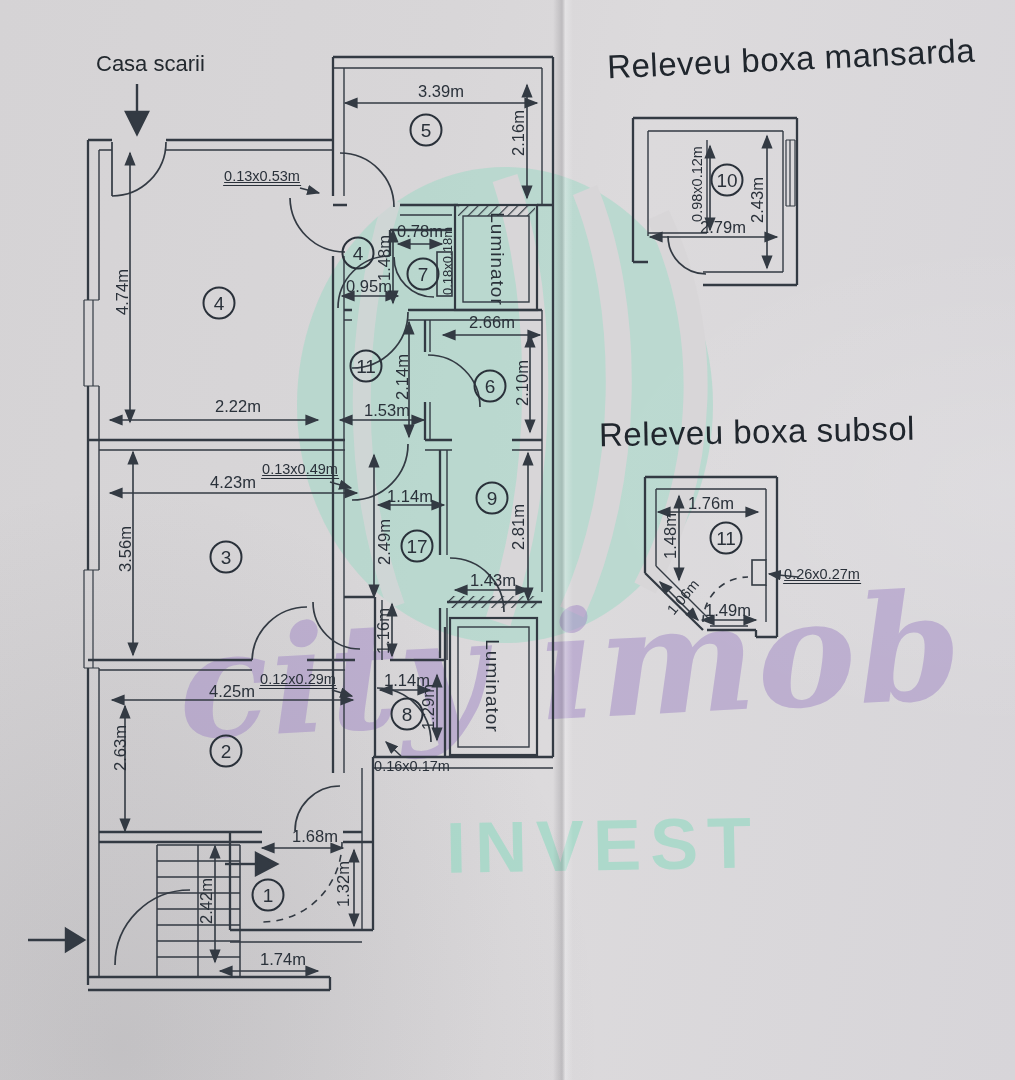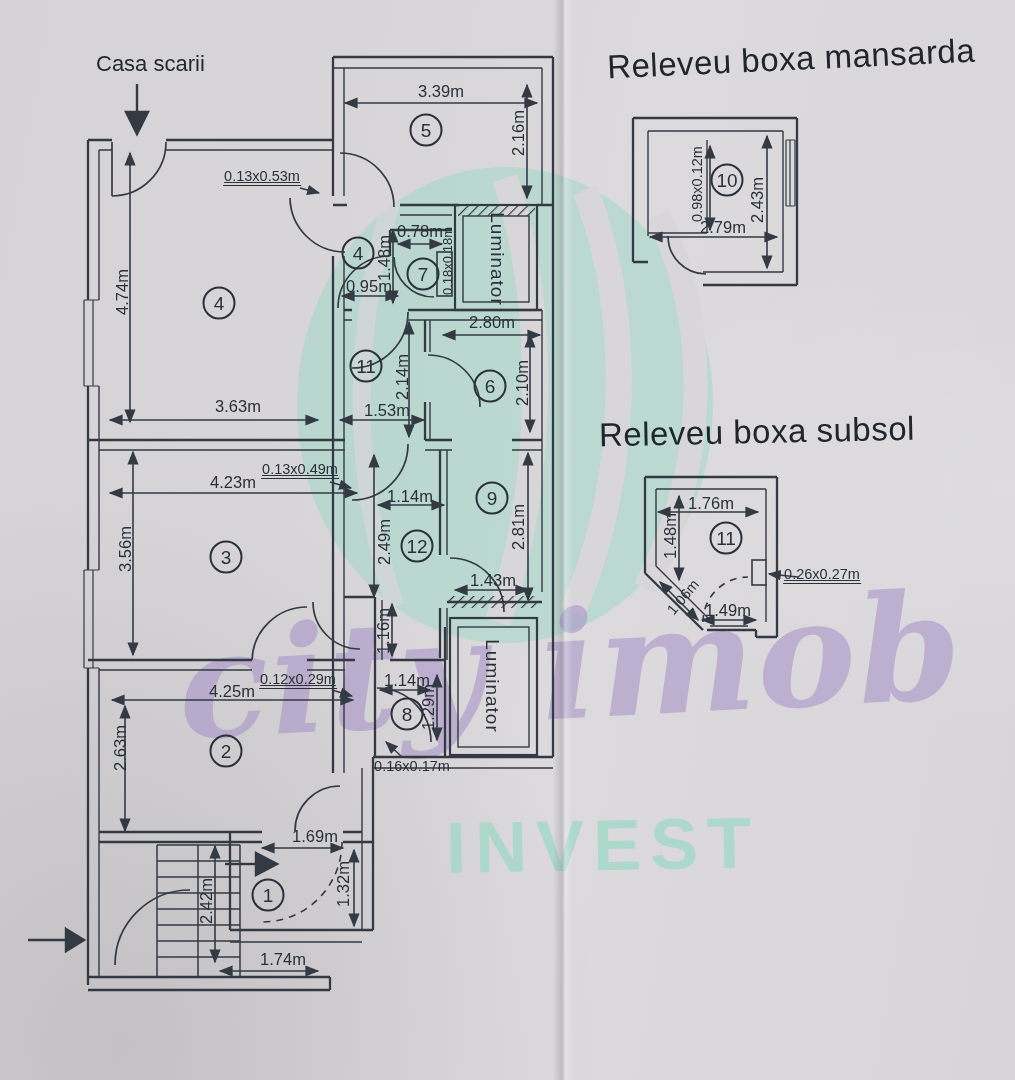--- a/index.html
+++ b/index.html
@@ -210,43 +210,43 @@
     <div class="room" style="left:226px;top:751px">2</div>
     <div class="room" style="left:226px;top:557px">3</div>
     <div class="room" style="left:219px;top:303px">4</div>
     <div class="room" style="left:426px;top:130px">5</div>
     <div class="room" style="left:490px;top:386px">6</div>
     <div class="room" style="left:423px;top:274px">7</div>
     <div class="room" style="left:407px;top:714px">8</div>
     <div class="room" style="left:492px;top:498px">9</div>
     <div class="room" style="left:358px;top:253px">4</div>
     <div class="room" style="left:366px;top:366px">11</div>
-    <div class="room" style="left:417px;top:546px">12</div>
+    <div class="room" style="left:417px;top:546px">17</div>
     <div class="room" style="left:727px;top:180px">10</div>
     <div class="room" style="left:726px;top:538px">11</div>
 
     <div class="lum" style="left:497px;top:259px">Luminator</div>
     <div class="lum" style="left:492px;top:686px">Luminator</div>
 
     <div class="dim" style="left:441px;top:91px">3.39m</div>
     <div class="dim ul s15" style="left:262px;top:177px">0.13x0.53m</div>
     <div class="dim" style="left:420px;top:231px">0.78m</div>
     <div class="dim" style="left:369px;top:286px">0.95m</div>
-    <div class="dim" style="left:492px;top:322px">2.80m</div>
+    <div class="dim" style="left:492px;top:322px">2.66m</div>
     <div class="dim" style="left:387px;top:410px">1.53m</div>
-    <div class="dim" style="left:238px;top:406px">3.63m</div>
+    <div class="dim" style="left:238px;top:406px">2.22m</div>
     <div class="dim ul s15" style="left:300px;top:470px">0.13x0.49m</div>
     <div class="dim" style="left:233px;top:482px">4.23m</div>
     <div class="dim" style="left:410px;top:496px">1.14m</div>
     <div class="dim" style="left:493px;top:580px">1.43m</div>
     <div class="dim" style="left:407px;top:680px">1.14m</div>
     <div class="dim s15" style="left:412px;top:766px">0.16x0.17m</div>
     <div class="dim" style="left:232px;top:691px">4.25m</div>
     <div class="dim ul s15" style="left:298px;top:680px">0.12x0.29m</div>
-    <div class="dim" style="left:315px;top:836px">1.69m</div>
+    <div class="dim" style="left:315px;top:836px">1.68m</div>
     <div class="dim" style="left:283px;top:959px">1.74m</div>
     <div class="dim" style="left:723px;top:227px">2.79m</div>
     <div class="dim" style="left:711px;top:503px">1.76m</div>
     <div class="dim" style="left:728px;top:610px">1.49m</div>
     <div class="dim ul s15" style="left:822px;top:575px">0.26x0.27m</div>
 
     <div class="dim v" style="left:518px;top:133px">2.16m</div>
     <div class="dim v s" style="left:447px;top:261px">0.18x0.18m</div>
     <div class="dim v" style="left:384px;top:258px">1.48m</div>
     <div class="dim v" style="left:522px;top:383px">2.10m</div>

